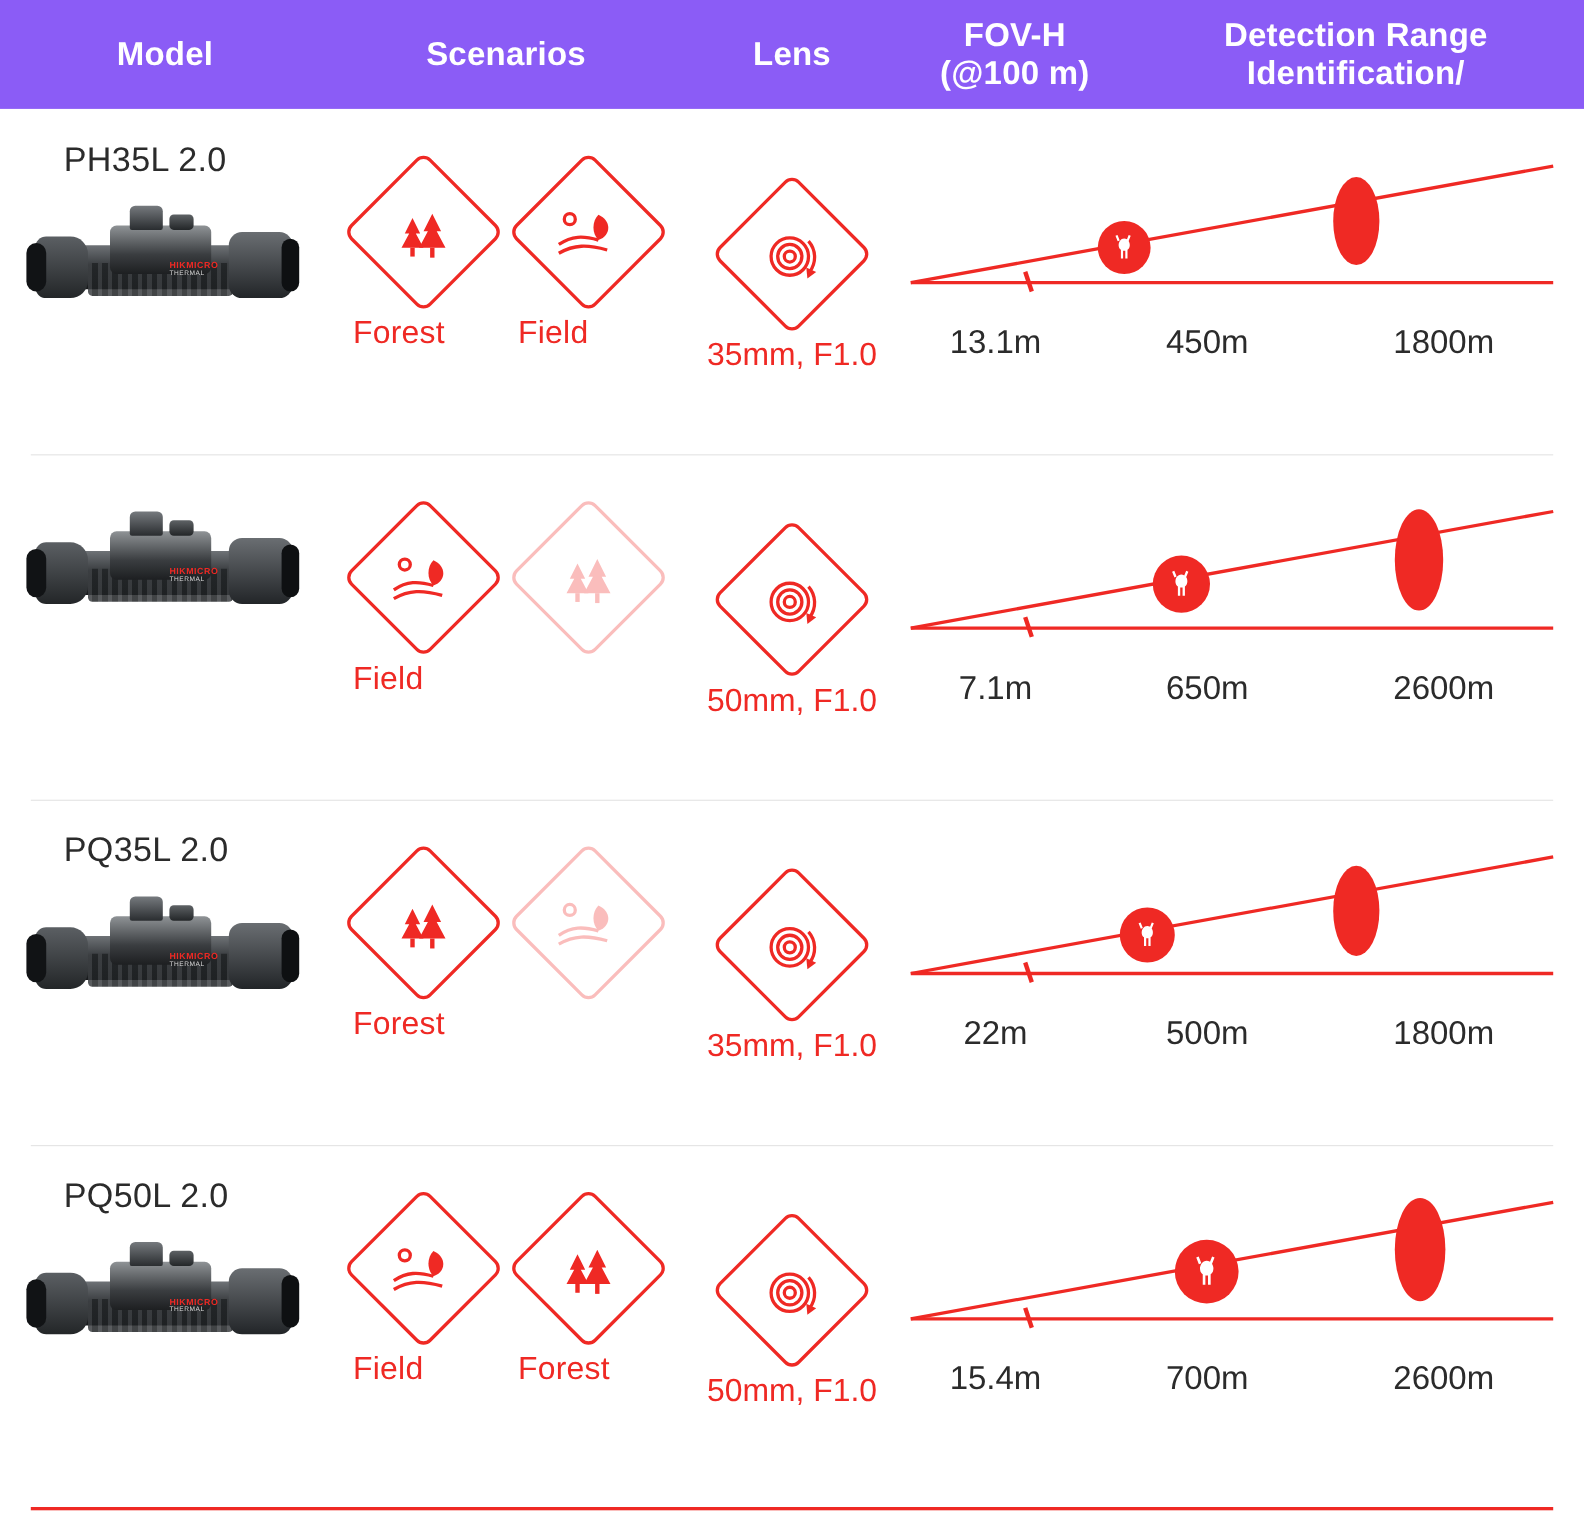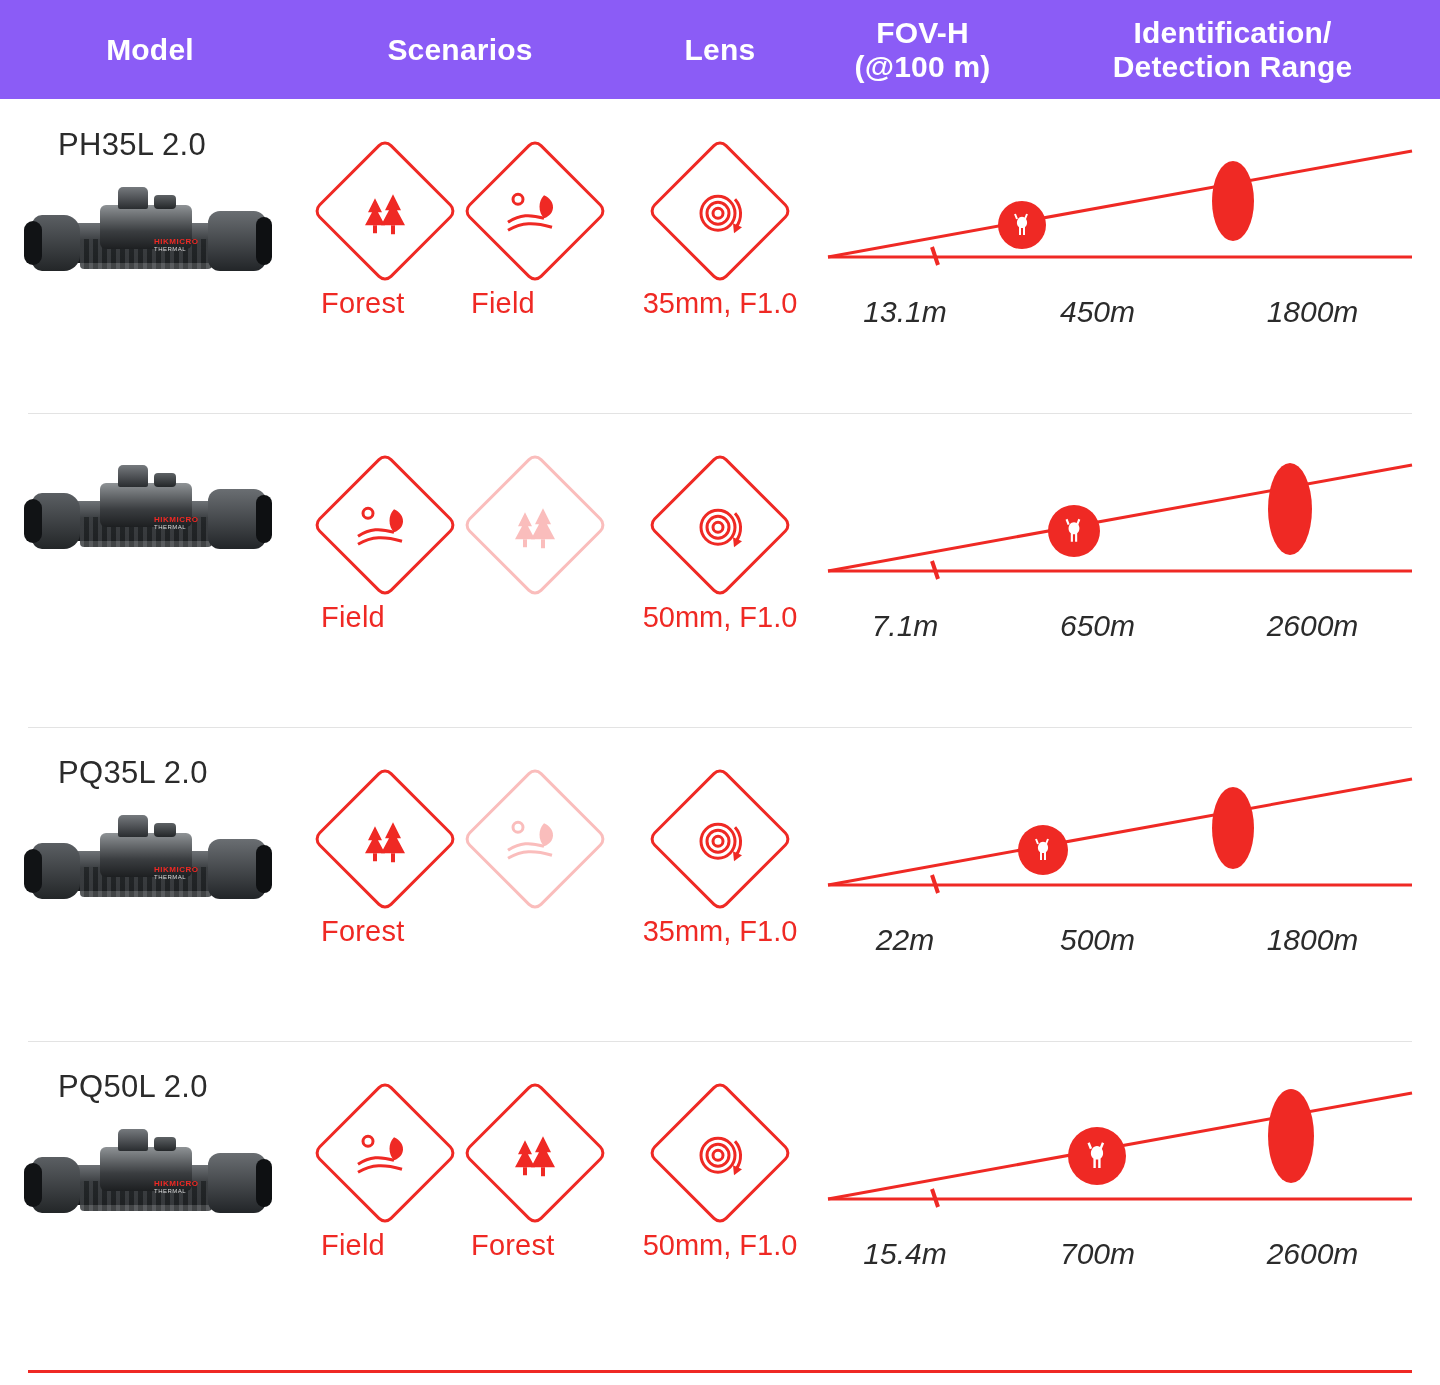--- a/index.html
+++ b/index.html
@@ -191,21 +191,21 @@
     font-size: 29px;
     color: #ef2924;
     letter-spacing: .2px;
   }
   .faded { opacity: .30; }
   .faded .scen-label { visibility: hidden; }
 
   
   .c-lens {
     width: 200px;
-    padding-top: 48px;
+    padding-top: 68px;
     text-align: center;
   }
   .lens-label {
     margin-top: 24px;
     font-size: 29px;
     color: #ef2924;
     white-space: nowrap;
   }
 
   
@@ -214,21 +214,20 @@
     padding-top: 40px;
     position: relative;
   }
   .range-graph { position: relative; width: 600px; height: 150px; }
   .range-values {
     display: flex;
     width: 600px;
     margin-top: 6px;
     font-size: 30px;
     color: #2b2b2b;
-    font-style: italic;
   }
   .rv { text-align: center; }
   .rv-fov   { width: 170px; }
   .rv-ident { width: 215px; }
   .rv-detect{ width: 215px; }
 
   .deer-badge {
     position: absolute;
     border-radius: 50%;
     background: #ef2924;
@@ -249,22 +248,22 @@
 
   <div class="header">
     <div class="hcell h-model">Model</div>
     <div class="hcell h-scen">Scenarios</div>
     <div class="hcell h-lens">Lens</div>
     <div class="hcell h-fov">
       <div>FOV-H</div>
       <div>(@100 m)</div>
     </div>
     <div class="hcell h-range">
+      <div>Detection Range</div>
       <div>Identification/</div>
-      <div>Detection Range</div>
     </div>
   </div>
 
   <div class="row">
     <div class="c-model">
       <div class="model-name">PH35L 2.0</div>
       <div class="scope-wrap">
         <div class="scope">
           <div class="tube"></div>
             <div class="rings"></div>

